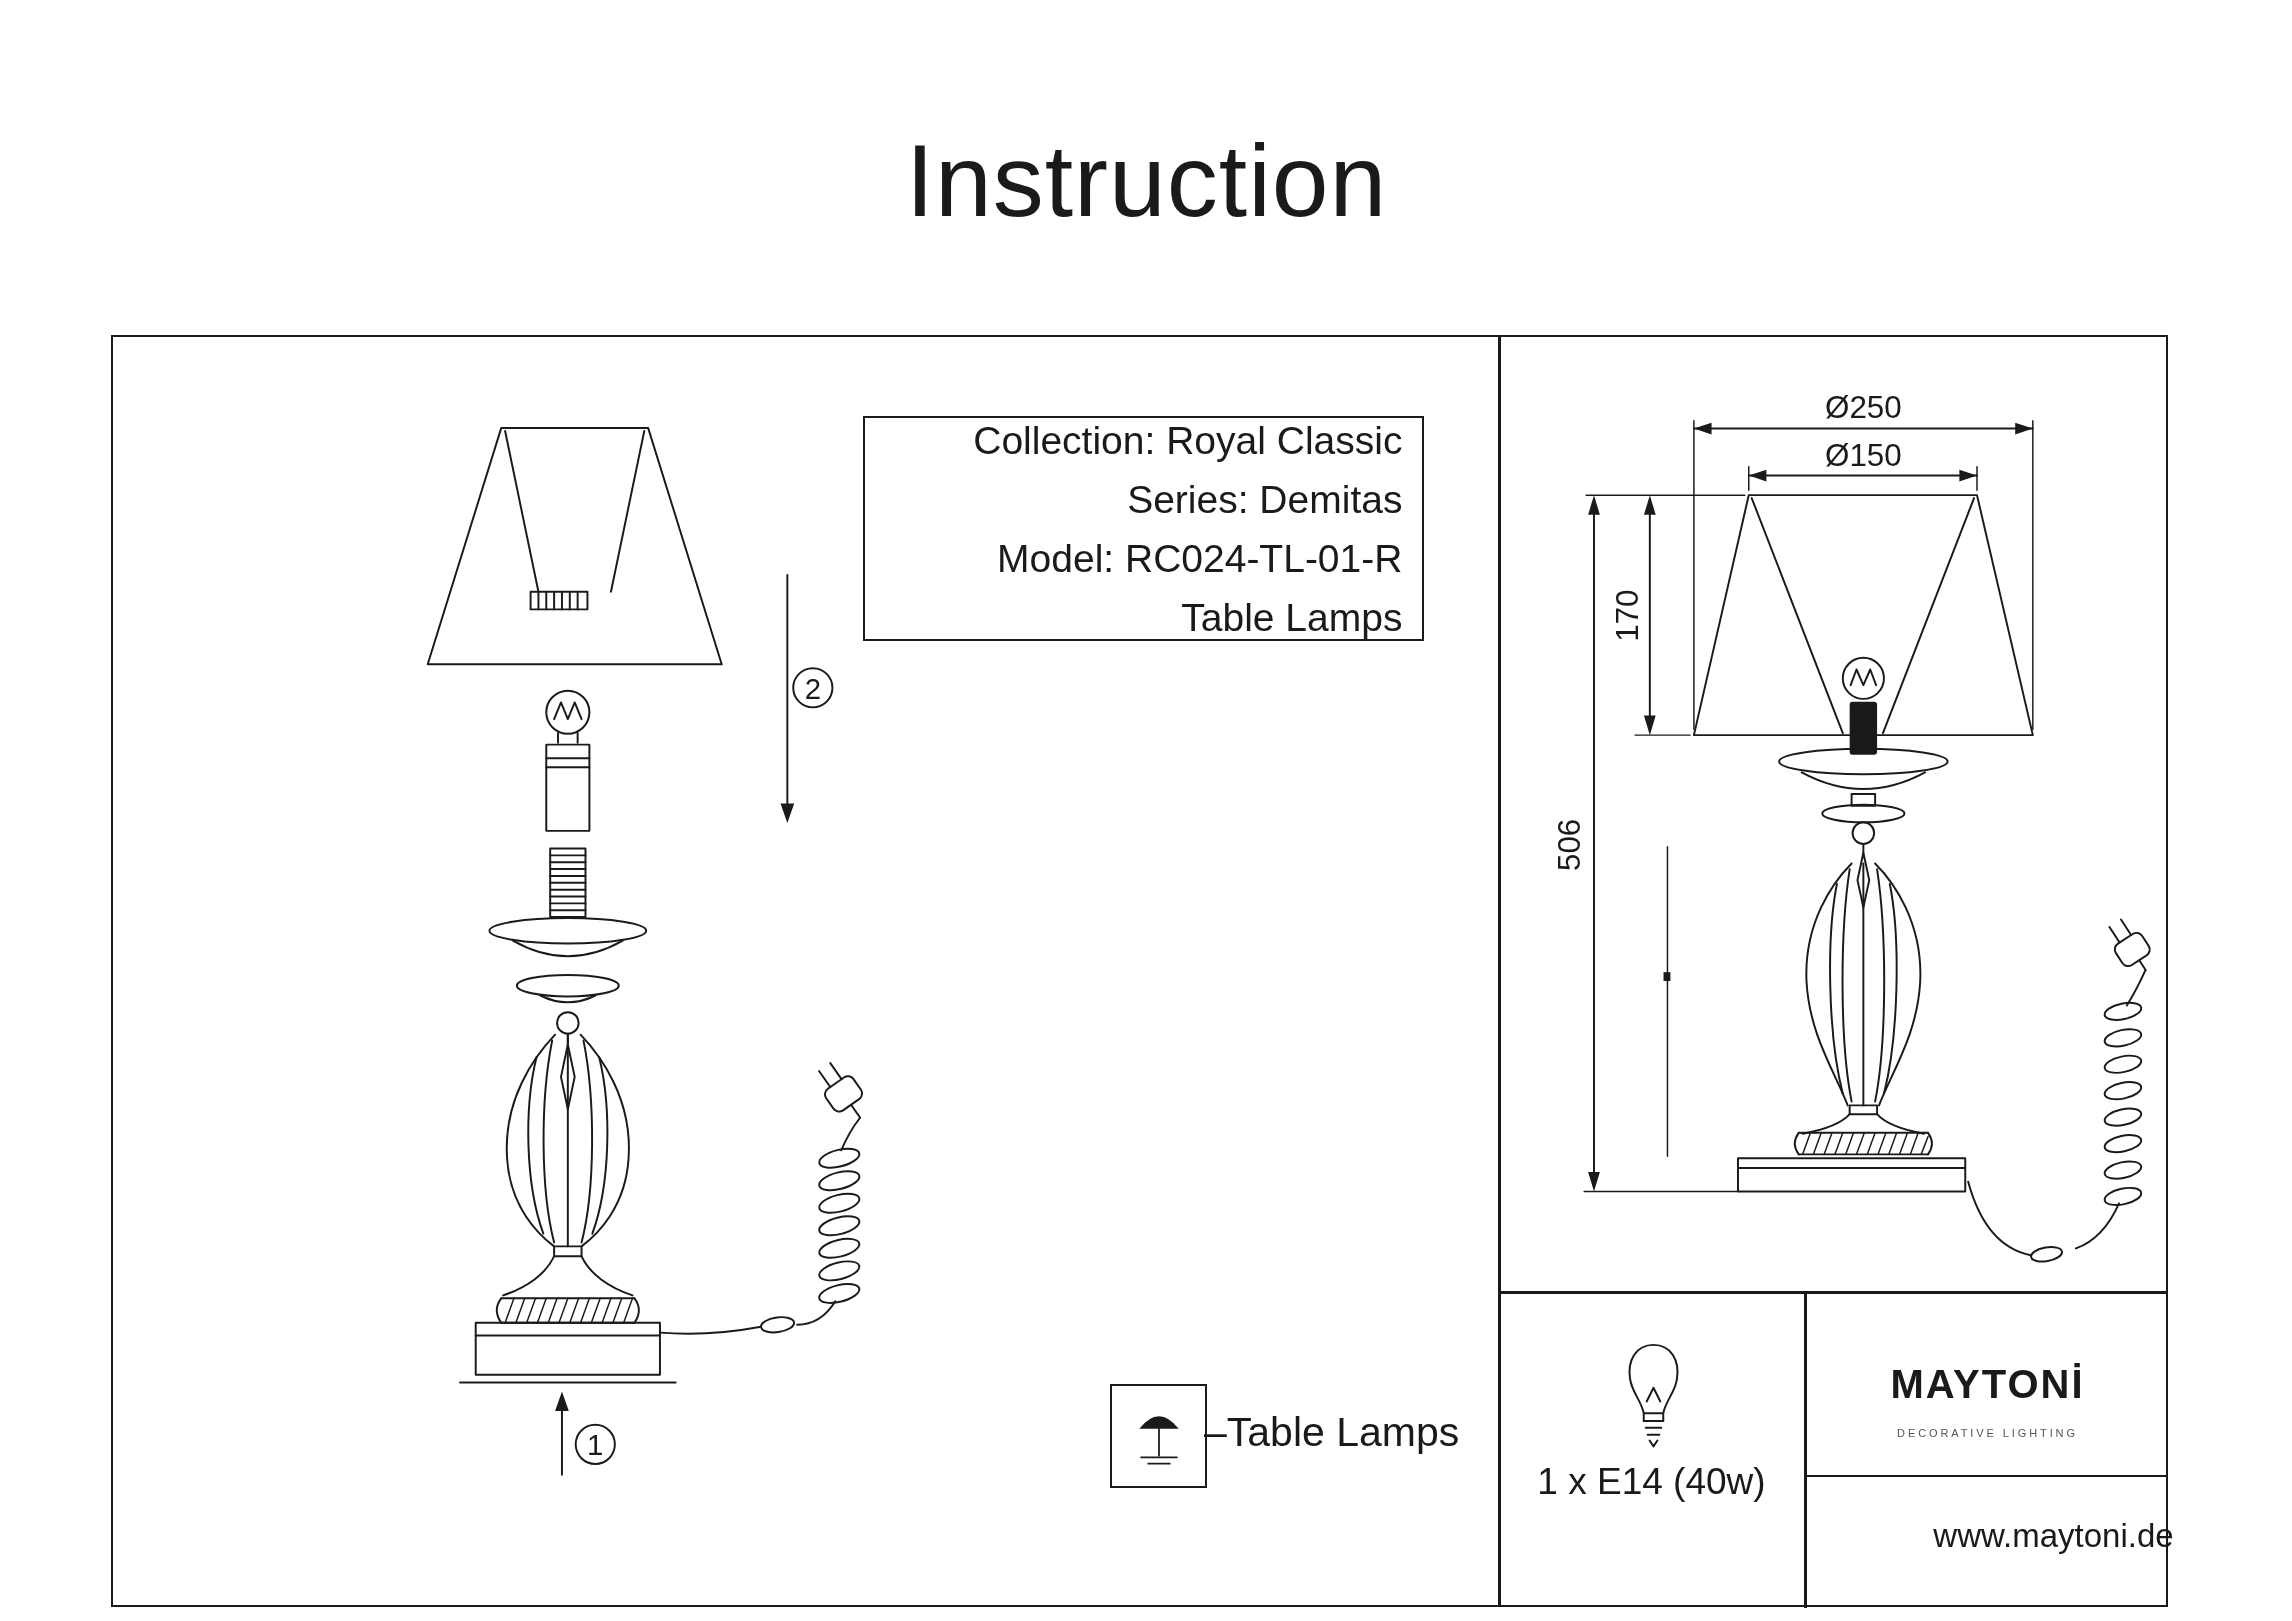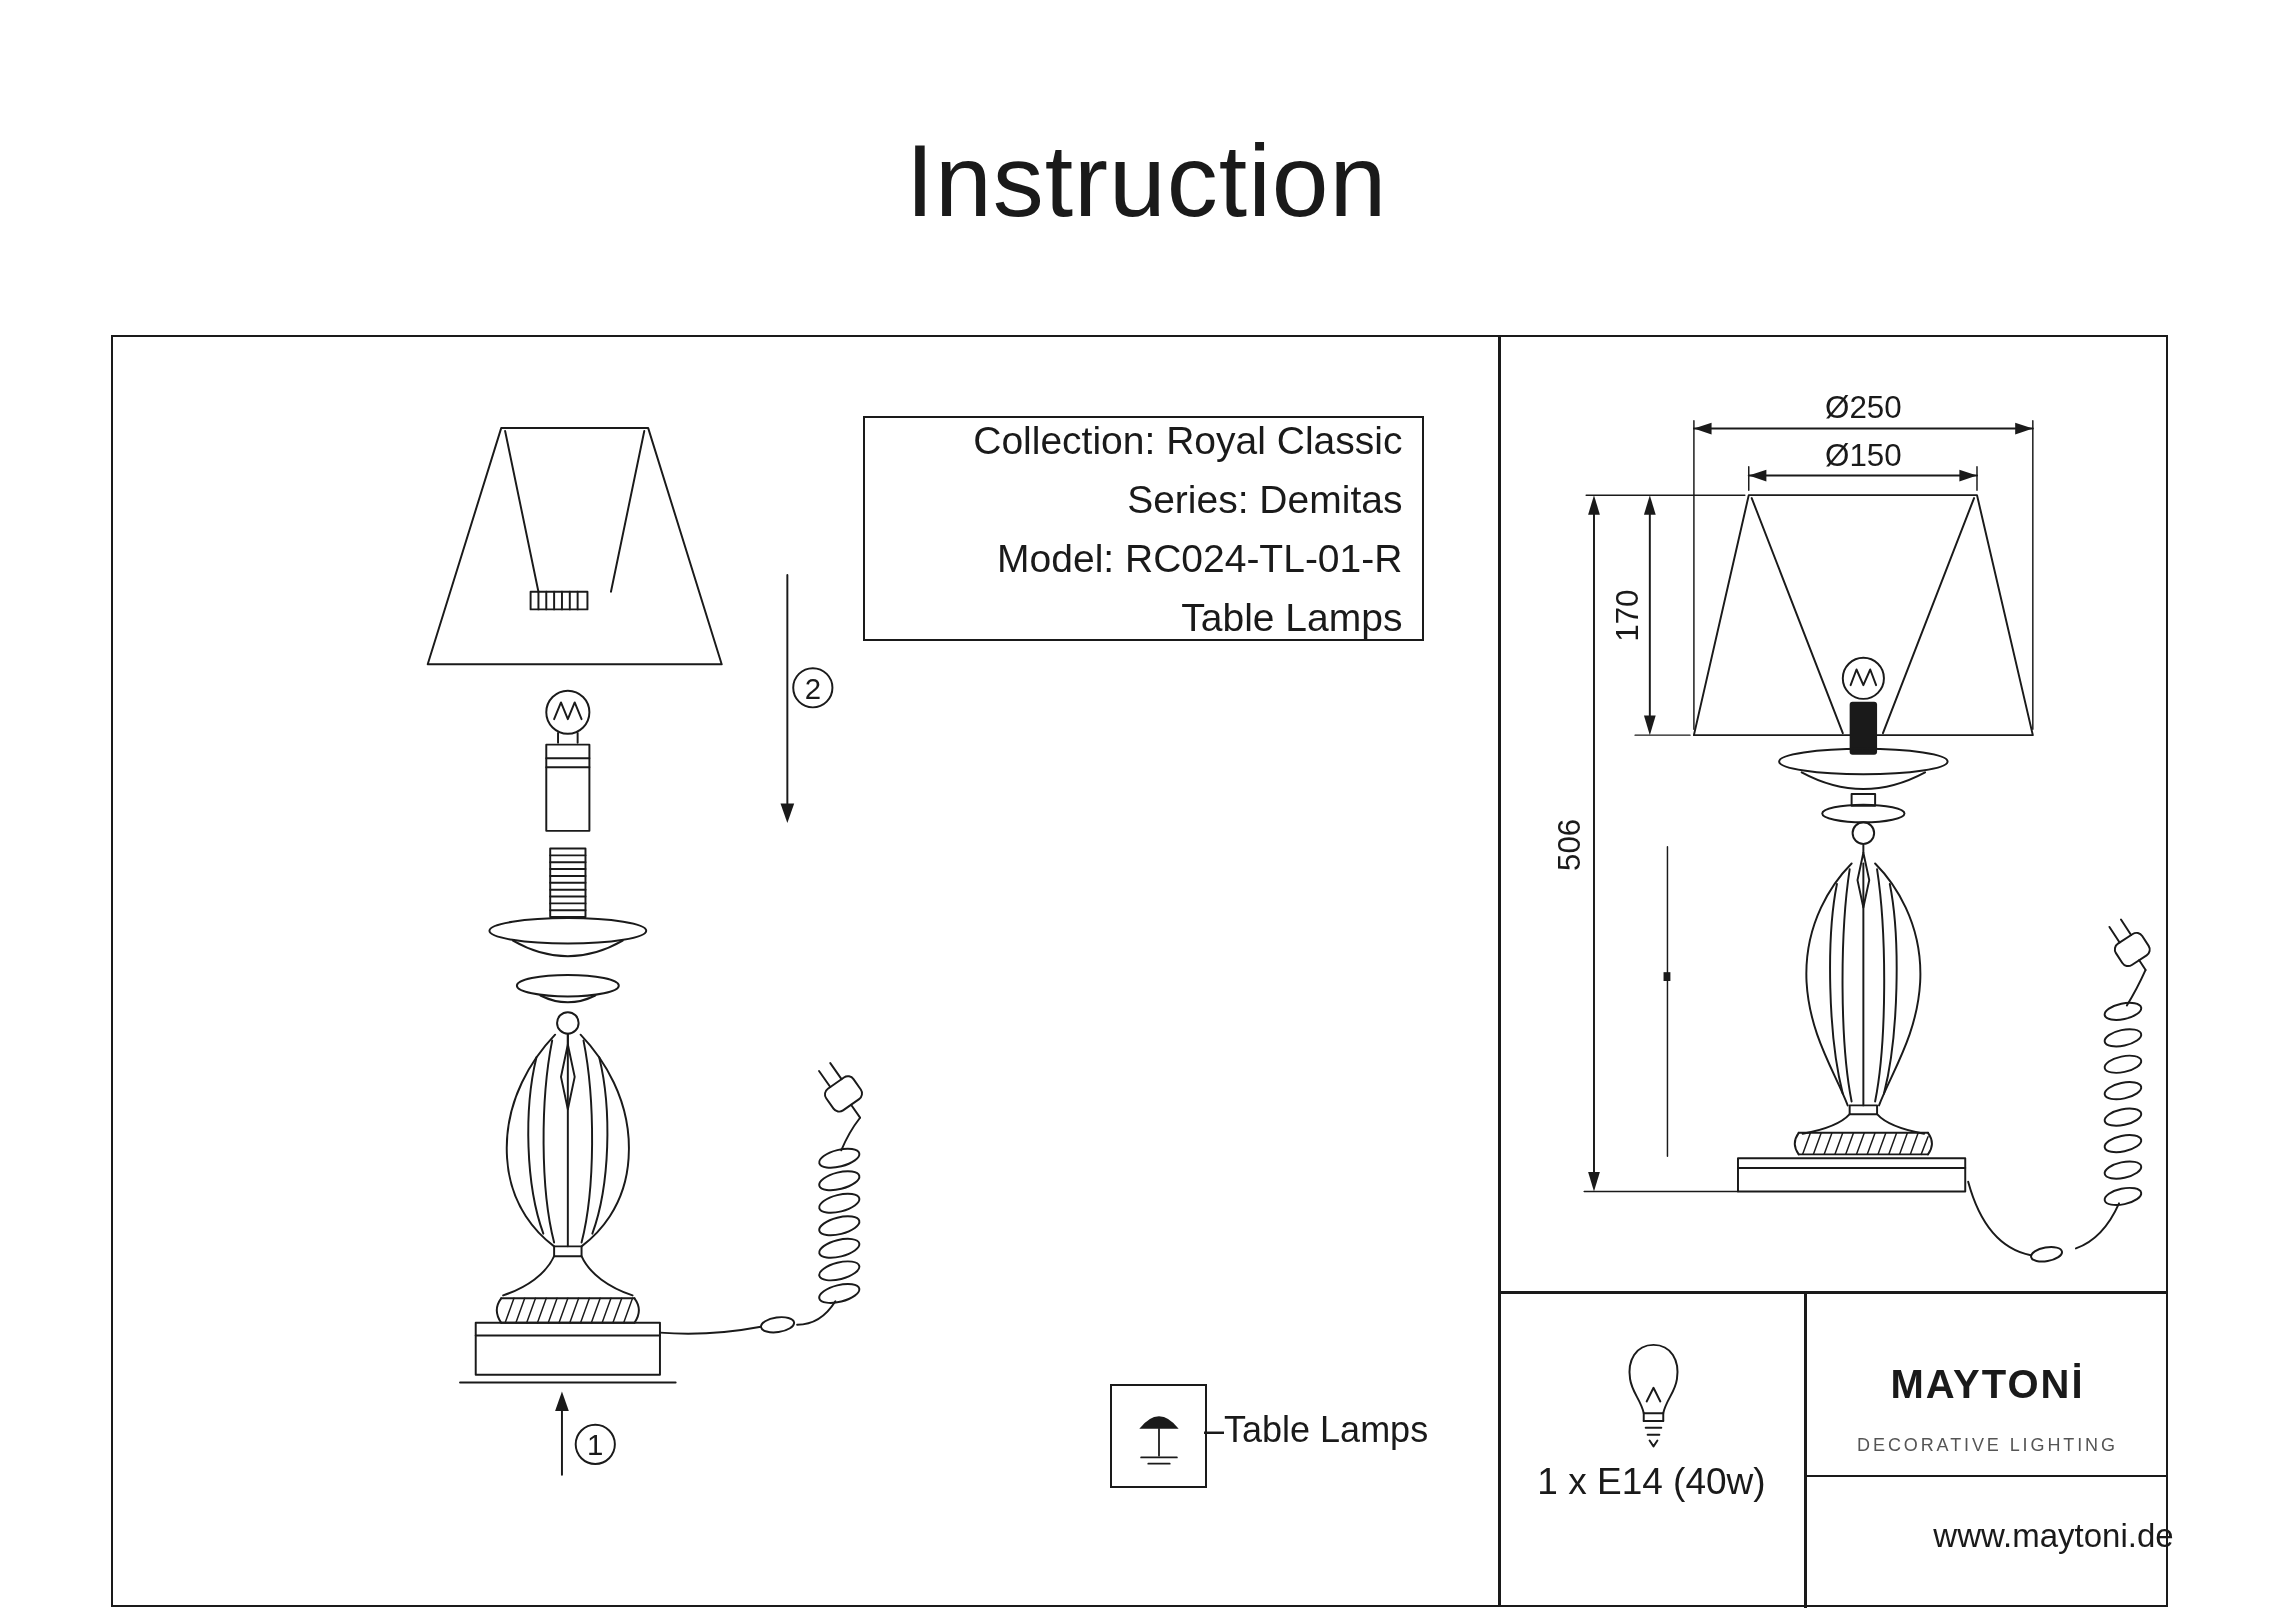--- a/index.html
+++ b/index.html
@@ -26,26 +26,26 @@
     display:flex;flex-direction:column;justify-content:center;
     text-align:right;padding-right:19.6px;
     font-size:39px;line-height:59px;
   }
   
   #badge-box{
     left:1110px;top:1384px;width:97px;height:104px;
     border:2.9px solid #1a1a1a;box-sizing:border-box;
     display:flex;align-items:center;justify-content:center;
   }
-  #category-label{left:1204px;top:1409px;font-size:36px;white-space:nowrap;}
+  #category-label{left:1204px;top:1409px;font-size:41px;white-space:nowrap;}
   
   #bulb-spec-label{left:1498px;top:1461px;width:307px;text-align:center;font-size:37px;}
   #brand-block{left:1807px;top:1355px;width:361px;text-align:center;}
   #brand-logo{font-size:40px;font-weight:700;letter-spacing:2px;line-height:59px;}
-  #brand-tagline{font-size:18px;letter-spacing:2.9px;color:#555;margin-top:21px;}
+  #brand-tagline{font-size:11px;letter-spacing:2.9px;color:#555;margin-top:13px;}
   #brand-website{left:1873px;top:1517px;width:361px;text-align:center;font-size:33px;}
   
   svg .s{stroke:#1a1a1a;stroke-width:2;fill:none;stroke-linecap:round;stroke-linejoin:round;}
   svg .thin{stroke-width:1.5;}
   svg .f{fill:#1a1a1a;stroke:none;}
   svg .t{fill:#1a1a1a;stroke:none;font-family:"Liberation Sans",sans-serif;}
 </style>
 </head>
 <body>
 

